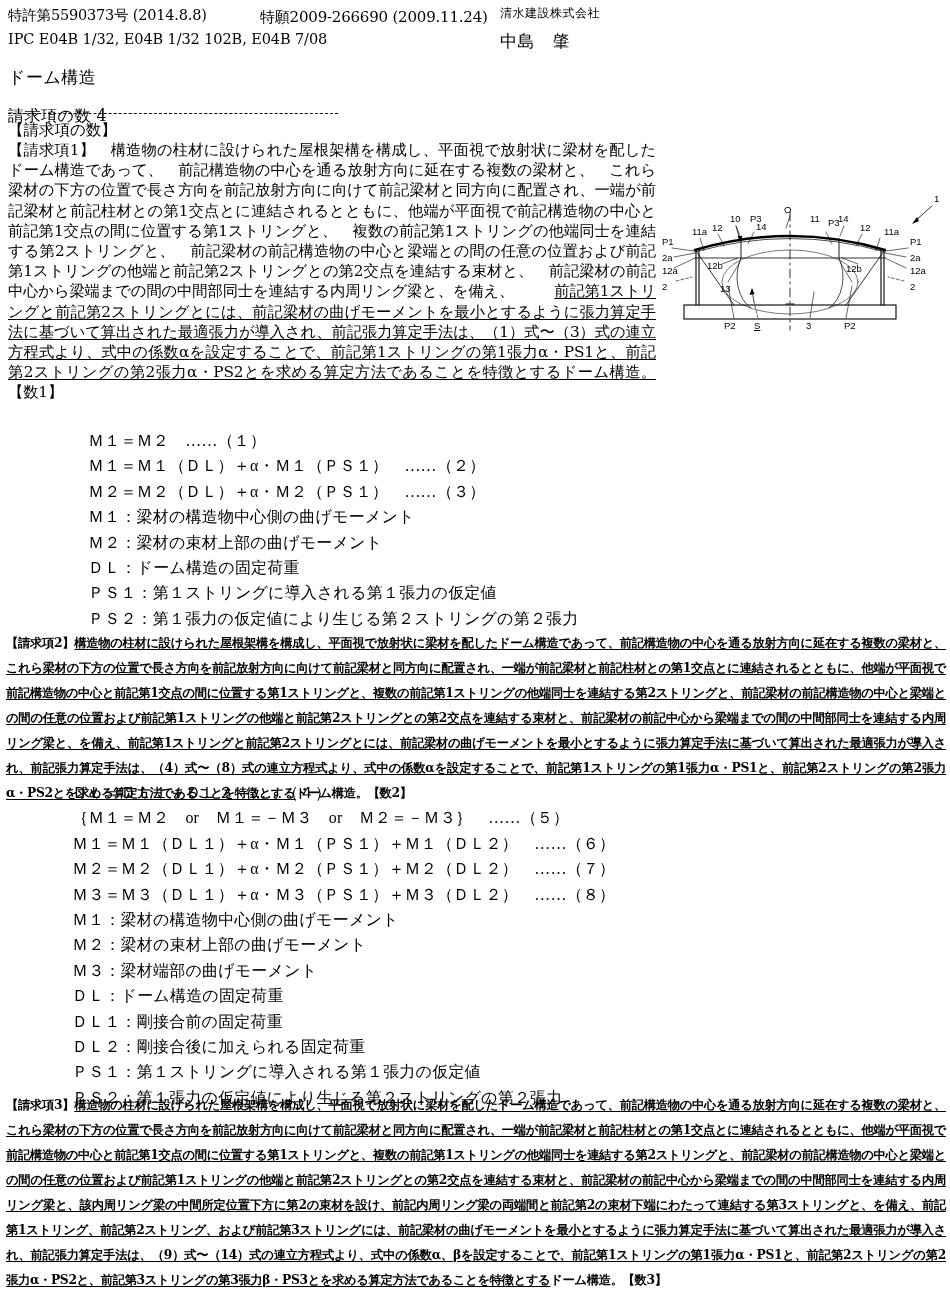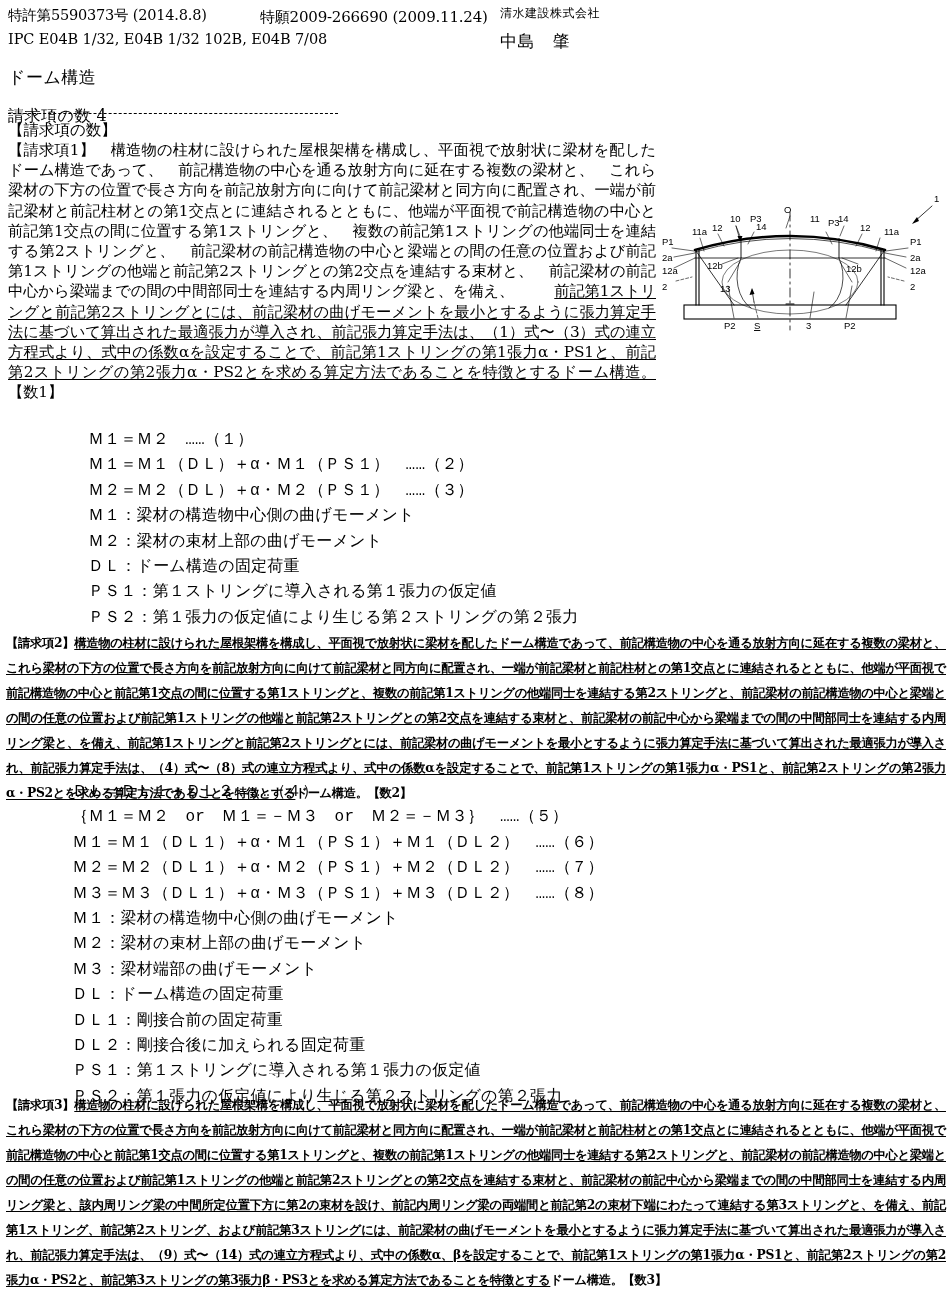--- a/index.html
+++ b/index.html
@@ -39,21 +39,21 @@
   }
   .claim1 .u{text-decoration:underline;text-underline-offset:1.5px;margin-left:40px;}
 
   
   .figure{position:absolute;left:662px;top:182px;width:288px;height:160px;}
   .figure svg{display:block;}
 
   
   .formula{
     position:absolute;
-    font-family:Liberation Mono, monospace;
+    font-family:Liberation Serif, serif;
     font-size:16px;line-height:25.4px;white-space:pre;letter-spacing:0.2px;
   }
   .formula .ln{height:25.4px;}
 
   
   .wideclaim{
     position:absolute;left:6px;width:940px;
     font-size:12.3px;line-height:25px;text-align:justify;
     letter-spacing:-0.35px;
     font-family:"DejaVu Serif","Liberation Serif",serif;

